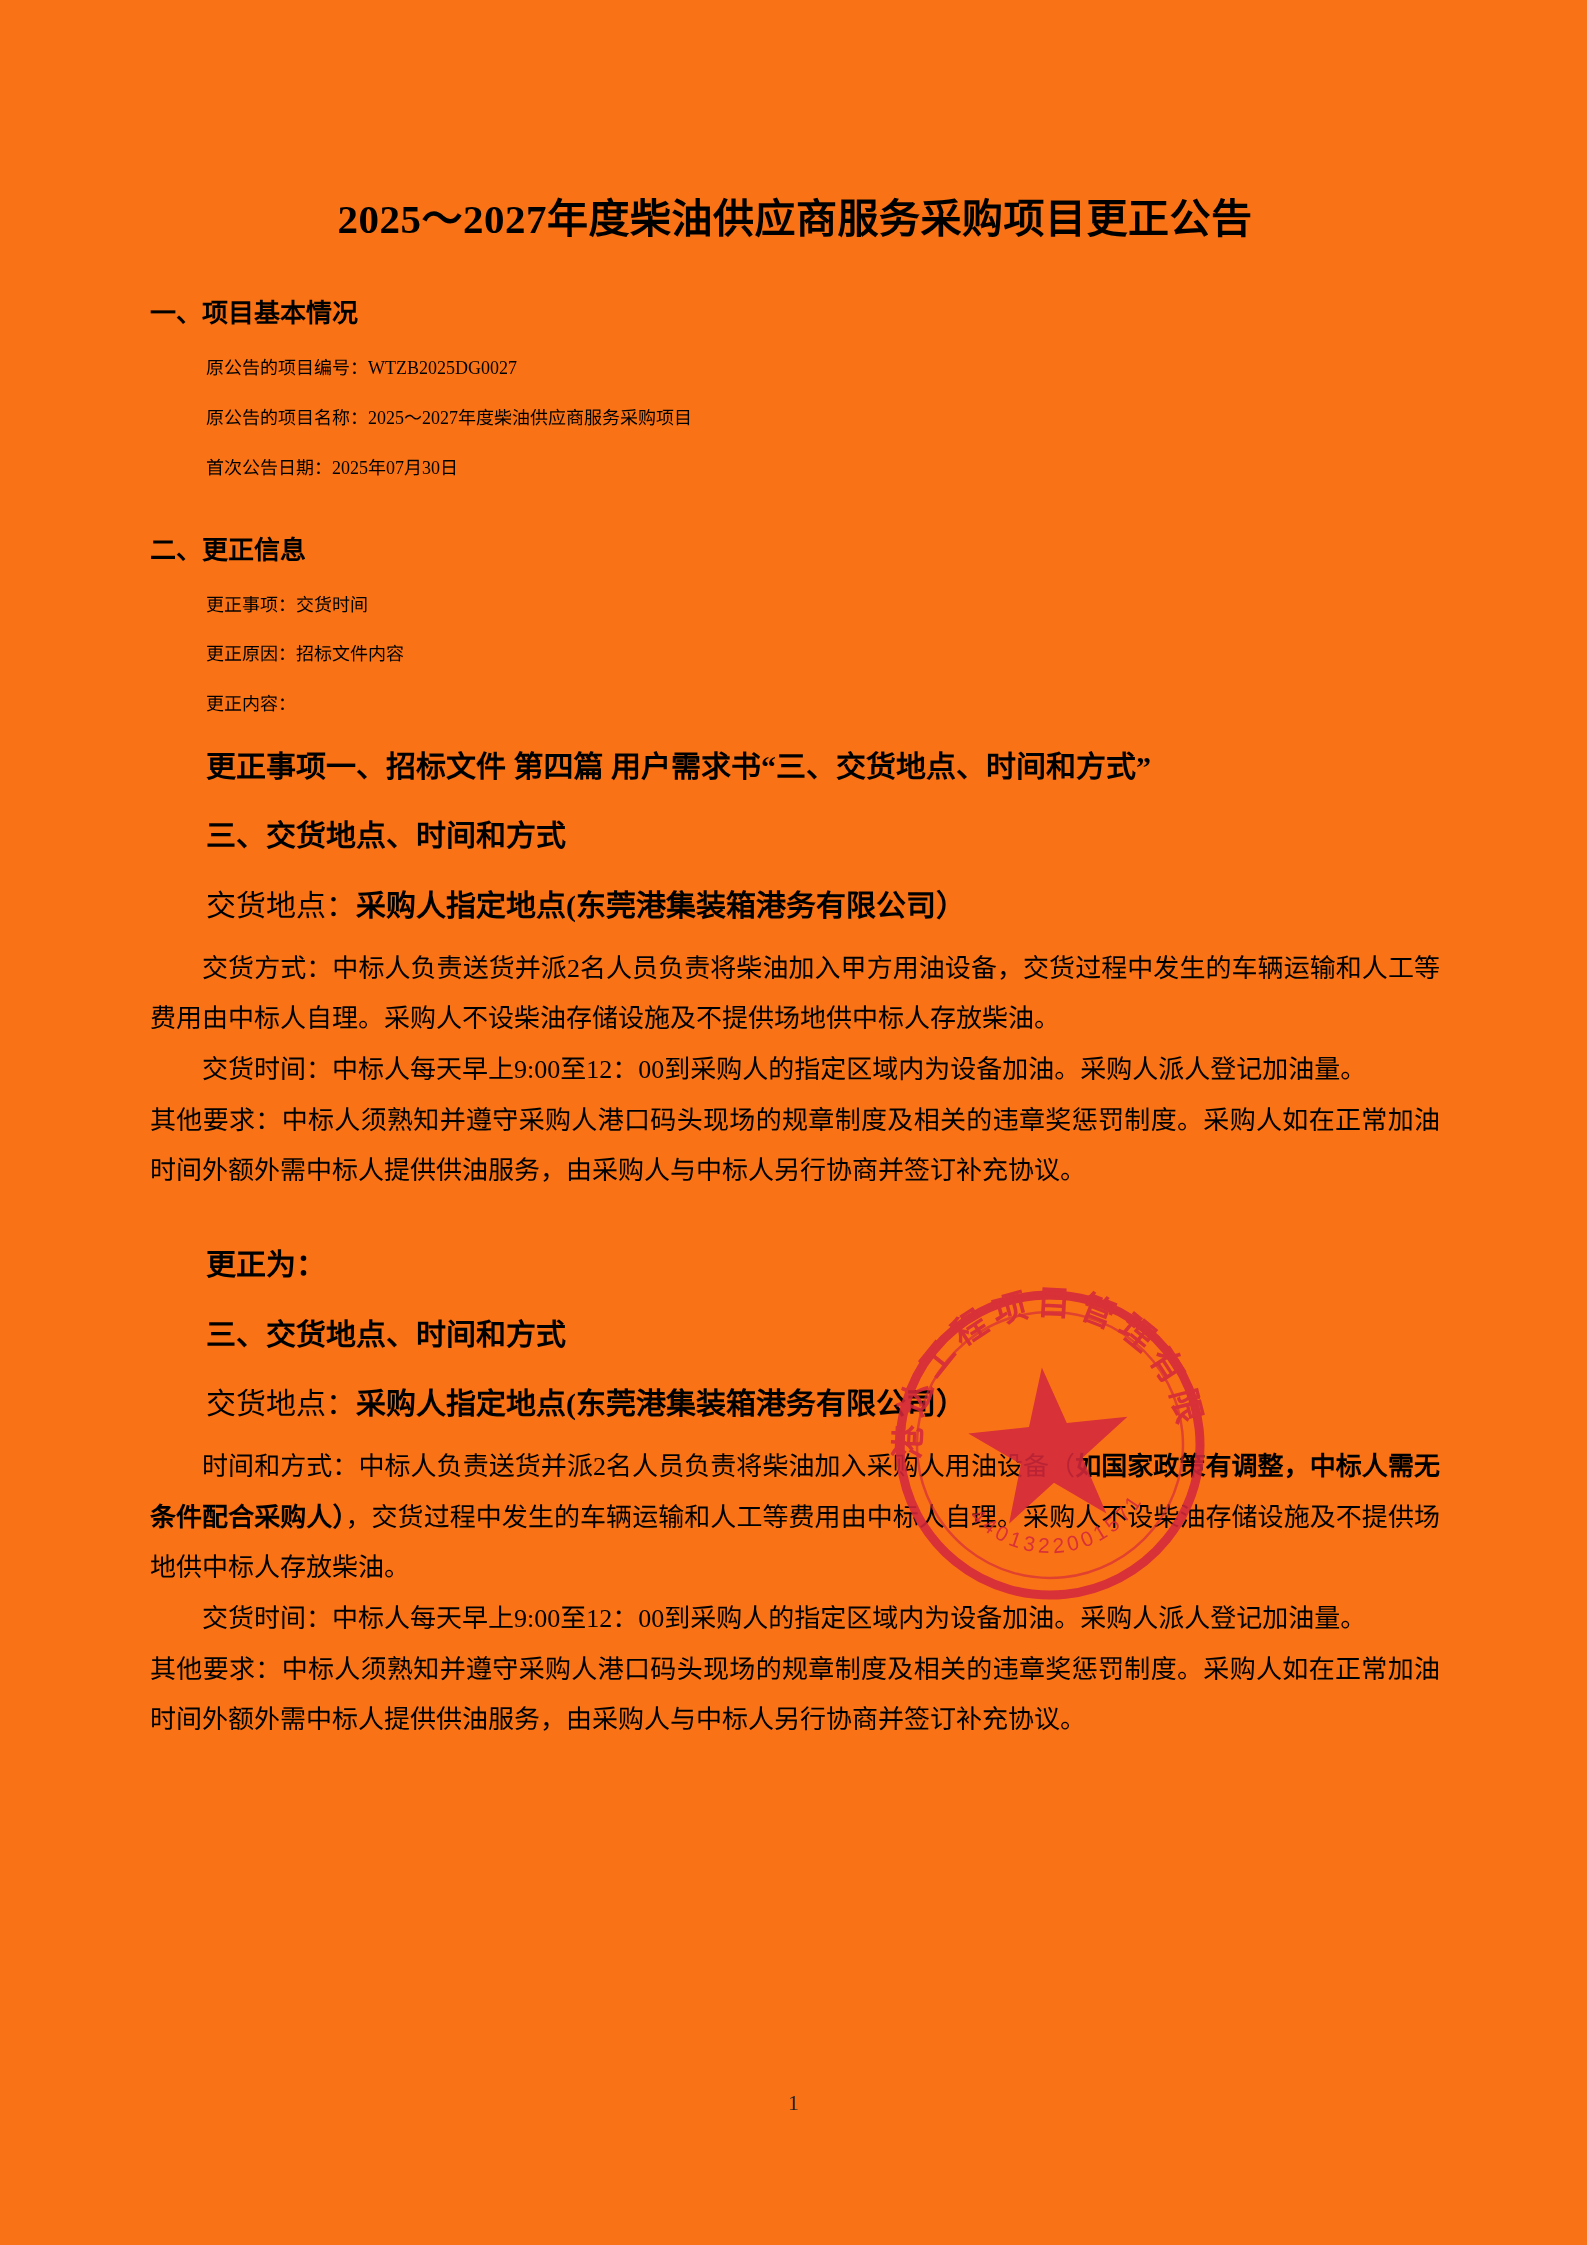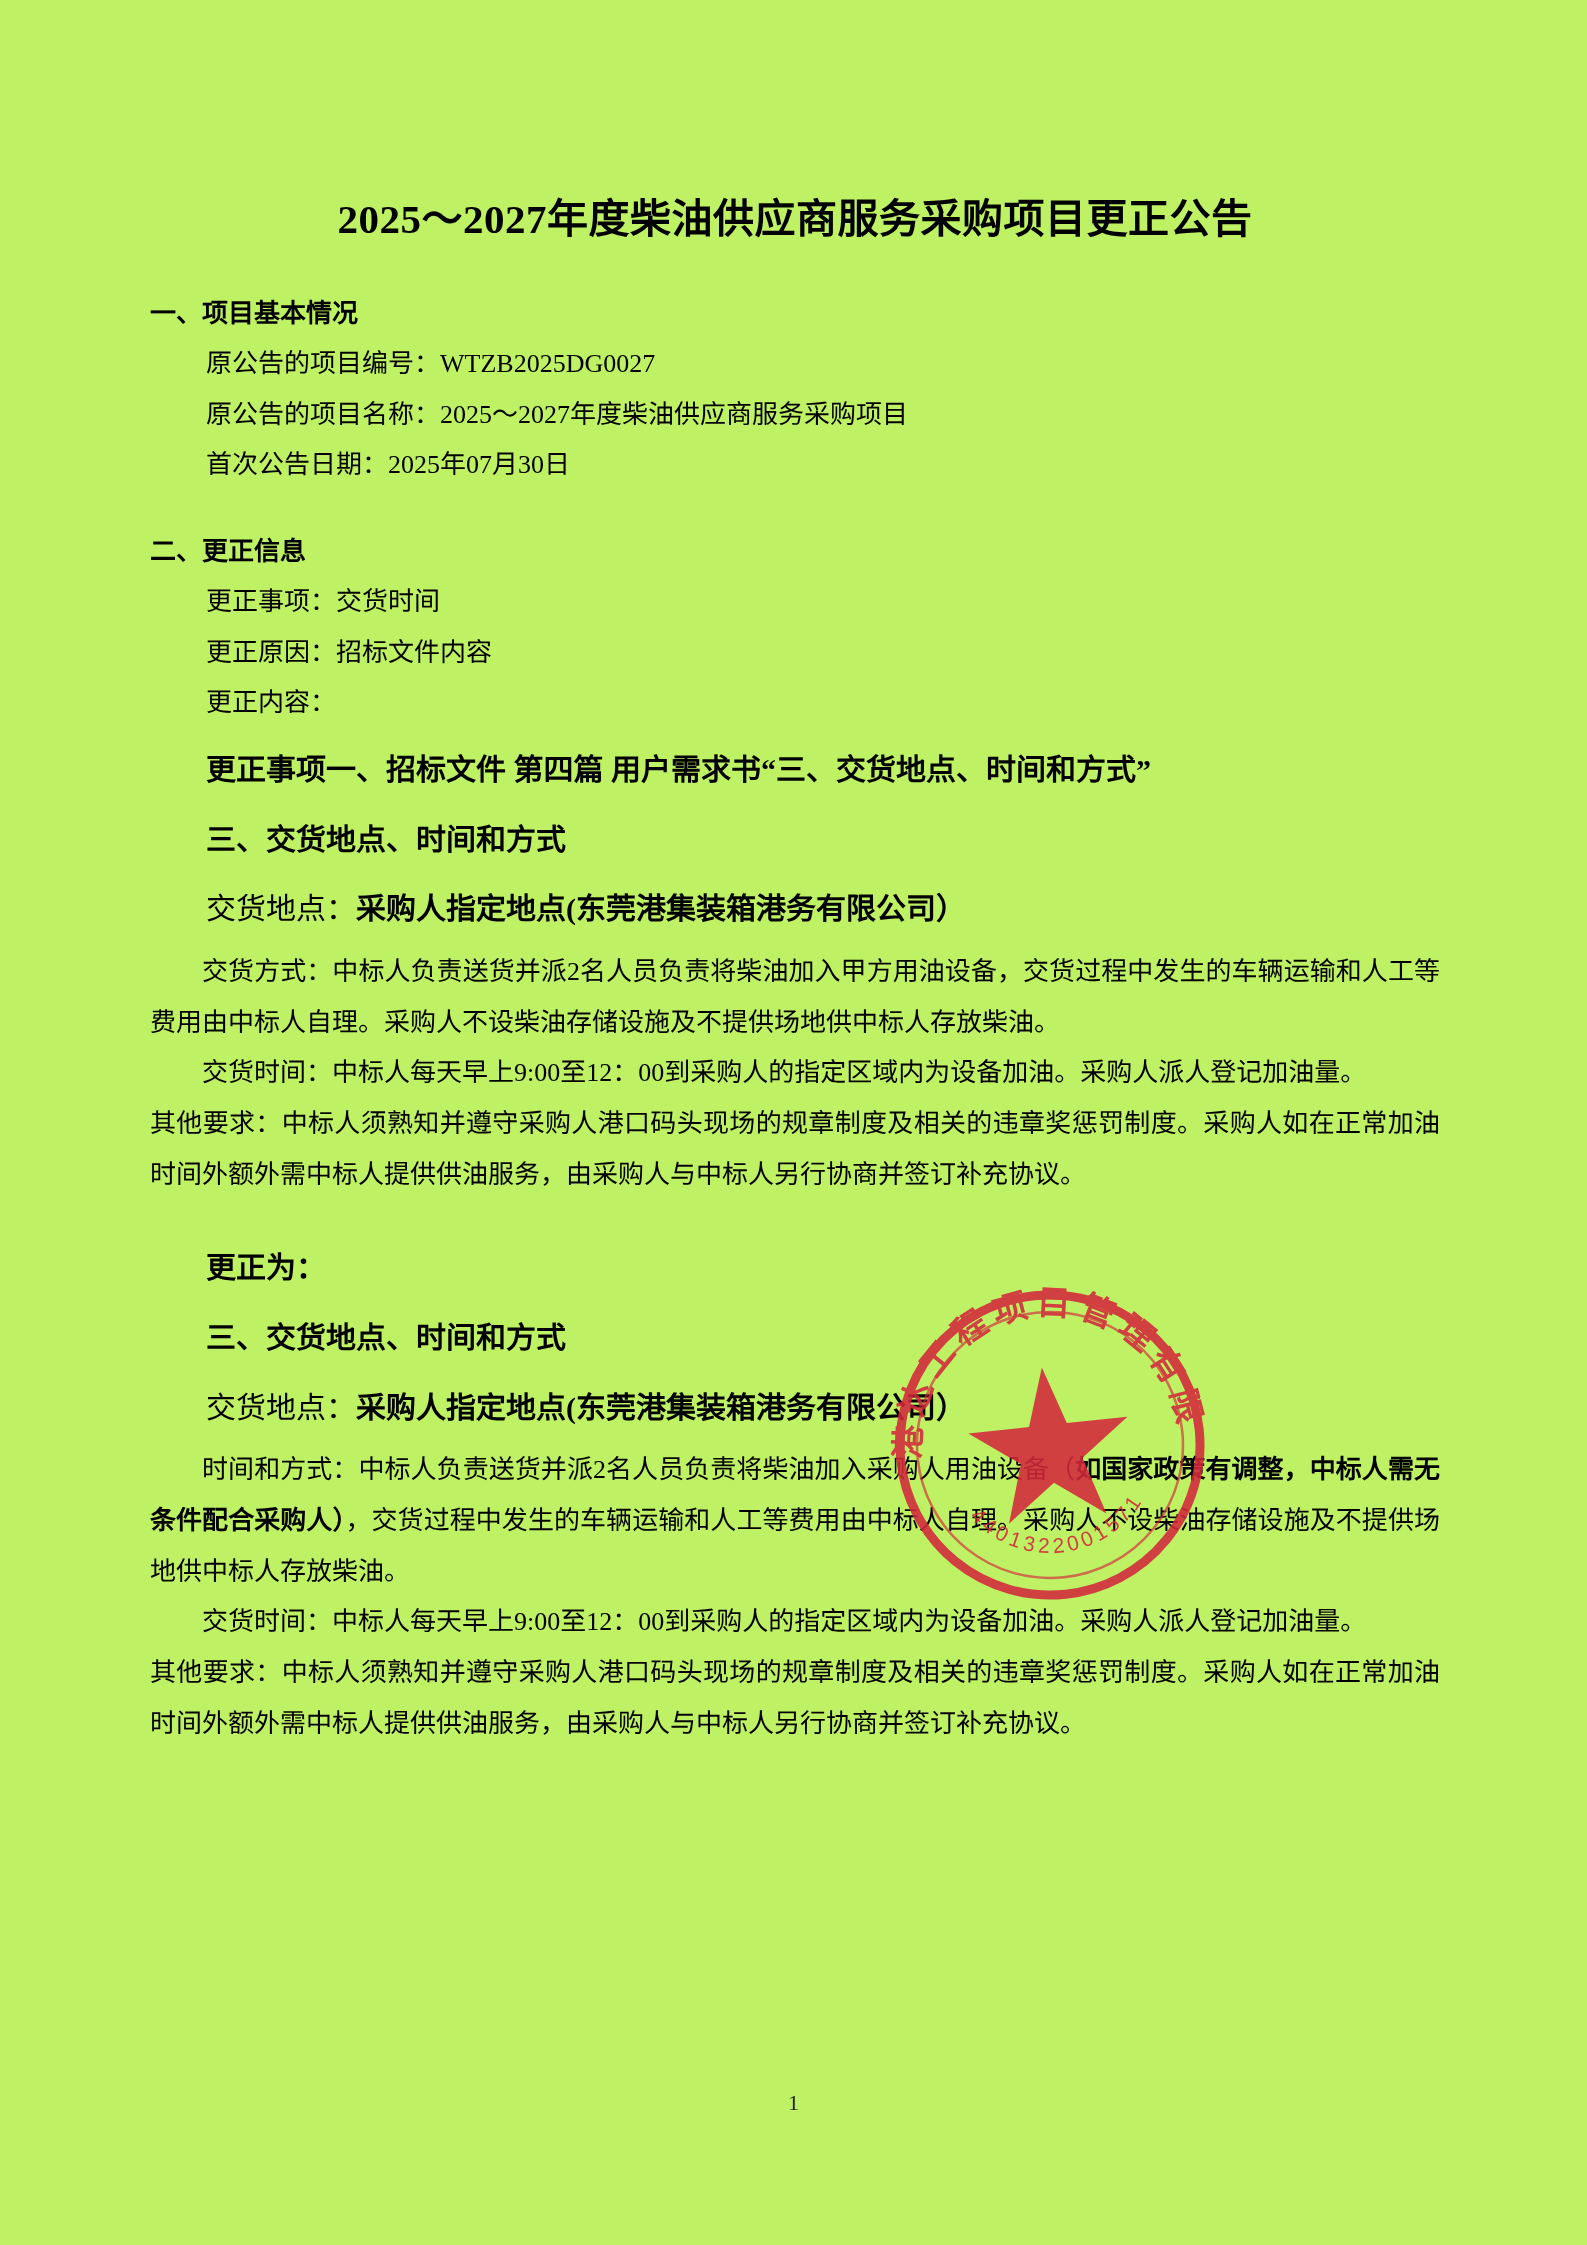--- a/index.html
+++ b/index.html
@@ -8,21 +8,21 @@
     background: #ffffff;
   }
   body {
     font-family: "Liberation Serif", "DejaVu Serif", serif;
     color: #000000;
   }
   .page {
     position: relative;
     width: 1587px;
     height: 2245px;
-    background: #bef264;
+    background: #f97316;
     overflow: hidden;
     box-sizing: border-box;
   }
   .content {
     position: absolute;
     left: 150px;
     top: 0;
     width: 1290px;
   }
 
@@ -42,23 +42,23 @@
   .section-heading {
     font-size: 26px;
     font-weight: bold;
     margin-top: 52px;
     margin-bottom: 0;
     line-height: 1.35;
   }
 
   
   .line {
-    font-size: 26px;
+    font-size: 18px;
     line-height: 1.32;
-    margin-top: 16px;
+    margin-top: 26px;
     margin-bottom: 0;
     text-indent: 0;
     padding-left: 56px;
   }
 
   
   .sub-bold {
     font-size: 30px;
     font-weight: bold;
     line-height: 1.32;

